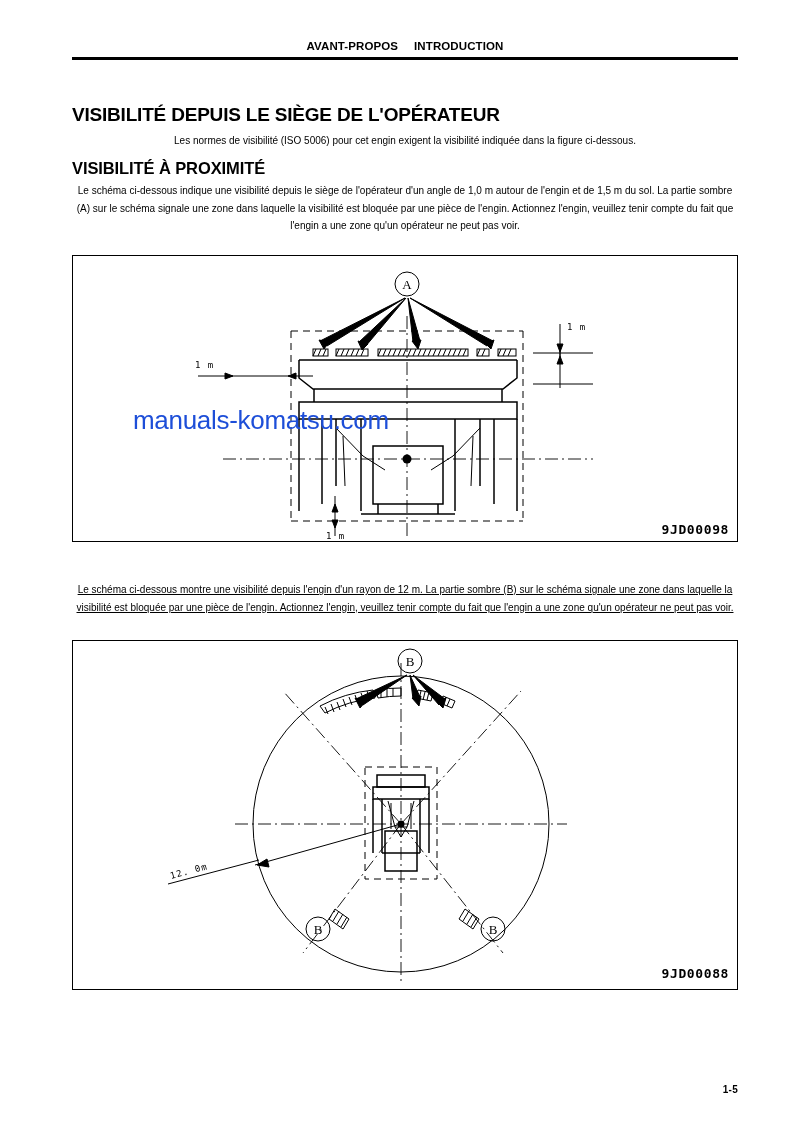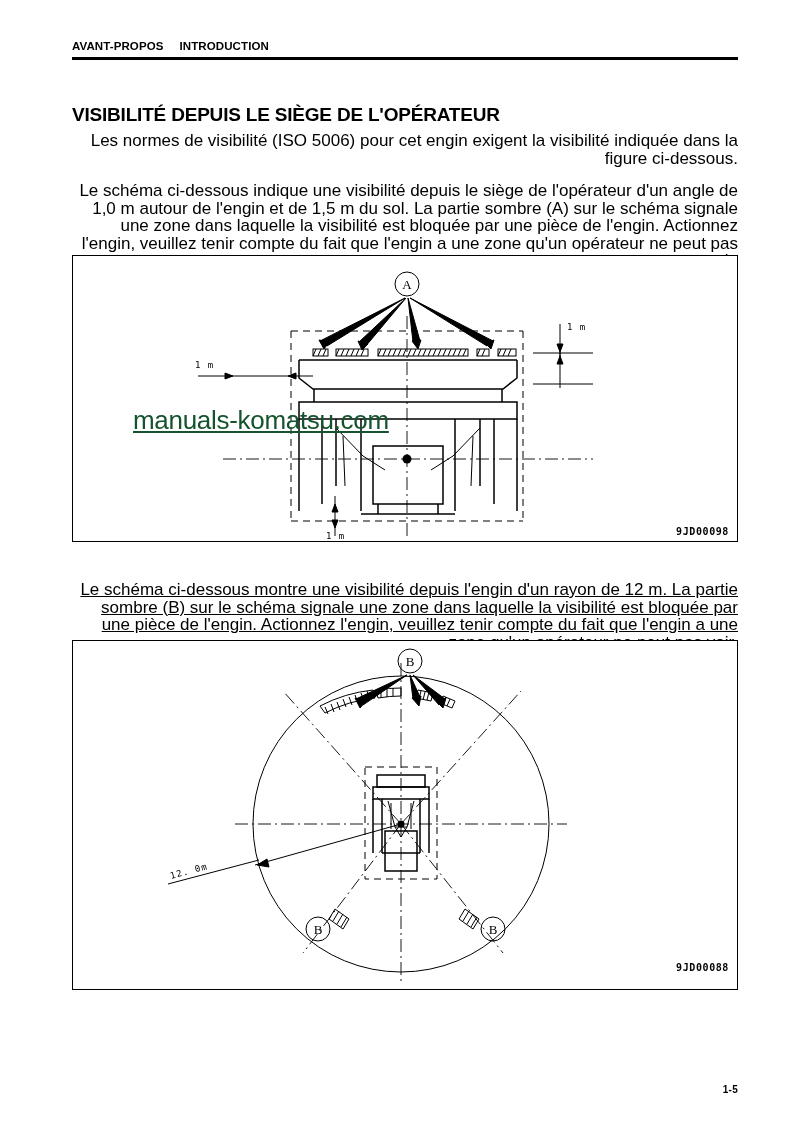--- a/index.html
+++ b/index.html
@@ -22,21 +22,21 @@
     height: 1123px;
   }
 
   
   .run-head {
     position: absolute;
     left: 72px;
     top: 40px;
     width: 666px;
     display: flex;
-    justify-content: flex-start;
+    justify-content: center;
     align-items: flex-end;
     font-size: 11.5px;
     font-weight: bold;
     letter-spacing: 0.1px;
     gap: 16px;
   }
   .run-head-rule {
     position: absolute;
     left: 72px;
     top: 57px;
@@ -59,49 +59,48 @@
     left: 72px;
     font-size: 16.5px;
     font-weight: bold;
     letter-spacing: -0.1px;
     white-space: nowrap;
   }
   .para {
     position: absolute;
     left: 72px;
     width: 666px;
-    font-size: 17px;
+    font-size: 10px;
     line-height: 17.6px;
-    text-align: right;
+    text-align: center;
   }
 
   
   .fig-box {
     position: absolute;
     border: 1.6px solid #000;
     background: #fff;
     box-sizing: border-box;
   }
   .fig-code {
     position: absolute;
     font-family: "DejaVu Sans Mono", monospace;
-    font-size: 10px;
+    font-size: 13px;
     font-weight: bold;
     letter-spacing: 0.6px;
     white-space: nowrap;
   }
 
   
   .watermark {
     position: absolute;
     font-size: 26px;
-    color: #14532d;
+    color: #1d4ed8;
     white-space: nowrap;
     letter-spacing: -0.3px;
-    text-decoration: underline;
   }
 
   
   .page-no {
     position: absolute;
     right: 56px;
     bottom: 28px;
     font-size: 10px;
     font-weight: bold;
     letter-spacing: 0.3px;
@@ -124,20 +123,21 @@
   <div class="run-head">
     <span>AVANT-PROPOS</span>
     <span>INTRODUCTION</span>
   </div>
   <div class="run-head-rule"></div>
 
   <div class="h1" style="top:104px;">VISIBILITÉ DEPUIS LE SIÈGE DE L'OPÉRATEUR</div>
 
   <div class="para" style="top:132px;">Les normes de visibilité (ISO 5006) pour cet engin exigent la visibilité indiquée dans la figure ci-dessous.</div>
 
+  <div class="h2" style="top:159px;">VISIBILITÉ À PROXIMITÉ</div>
 
   <div class="para" style="top:182px;">Le schéma ci-dessous indique une visibilité depuis le siège de l'opérateur d'un angle de 1,0 m autour de l'engin et de 1,5 m du sol. La partie sombre (A) sur le schéma signale une zone dans laquelle la visibilité est bloquée par une pièce de l'engin. Actionnez l'engin, veuillez tenir compte du fait que l'engin a une zone qu'un opérateur ne peut pas voir.</div>
 
   <div class="fig-box" style="left:72px; top:255px; width:666px; height:287px;">
     <svg width="662" height="283" viewBox="0 0 662 283">
 
       <path class="dash" d="M 218 75 L 218 265"></path>
       <path class="dash" d="M 450 75 L 450 265"></path>
       <path class="dash" d="M 218 75 L 450 75"></path>
       <path class="dash" d="M 218 265 L 450 265"></path>
@@ -322,18 +322,18 @@
         <path d="M 341 160 L 334 186"></path>
         <path d="M 318 162 L 318 188"></path>
         <path d="M 338 162 L 338 188"></path>
         <path d="M 322 186 L 334 186"></path>
         <path d="M 322 186 L 328 196 L 334 186"></path>
       </g>
 
       <circle cx="328" cy="183" r="3.5" fill="#000"></circle>
 
     </svg>
-    <div class="fig-code" style="right:8px; bottom:16px;margin-left:32px;">9JD00088</div>
+    <div class="fig-code" style="right:8px; bottom:8px;margin-left:32px;">9JD00088</div>
   </div>
 
   <div class="page-no">1-5</div>
 
 </div>
 
 </body></html>

